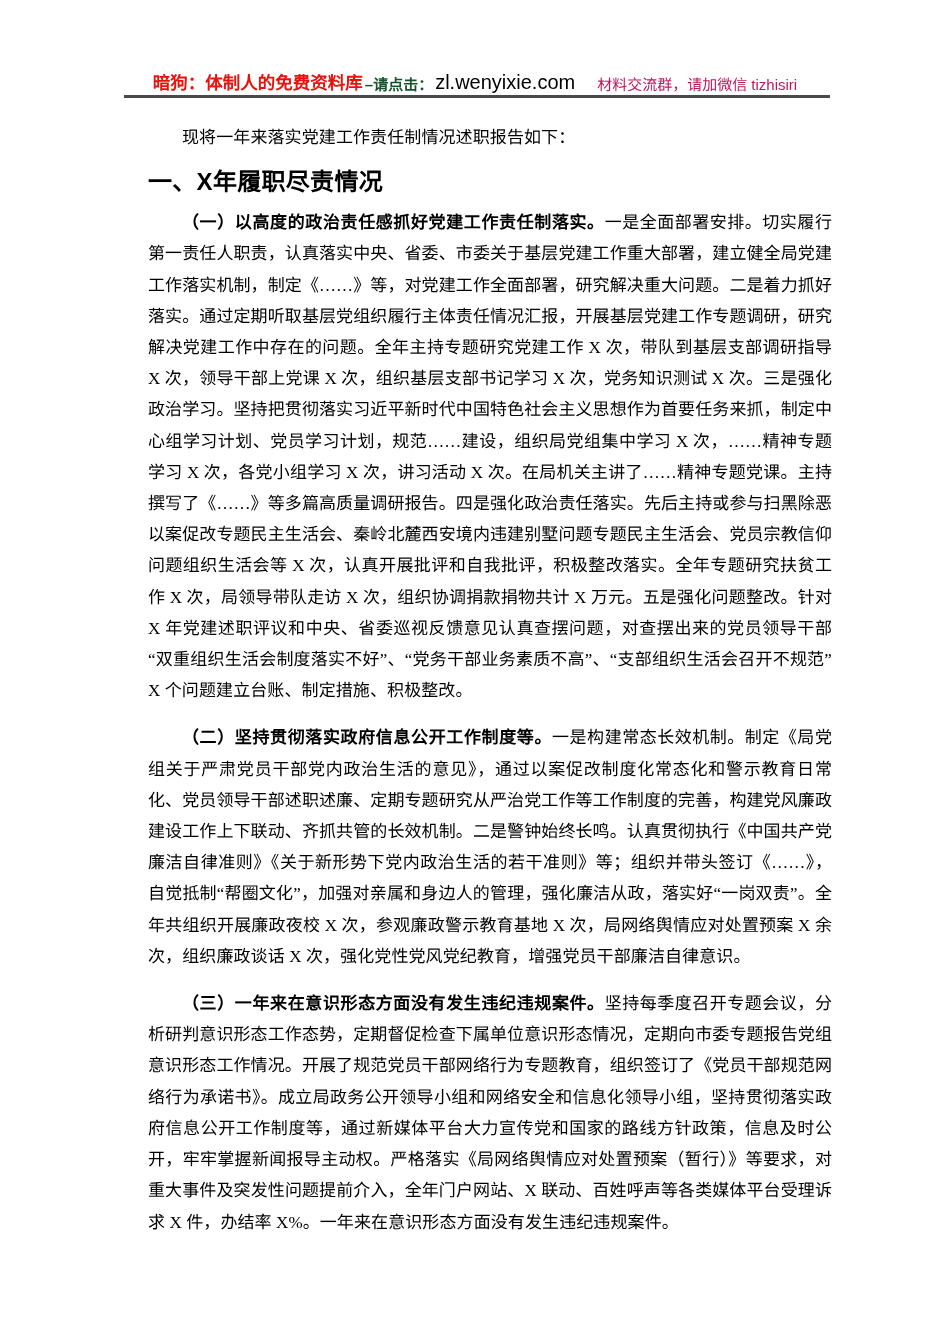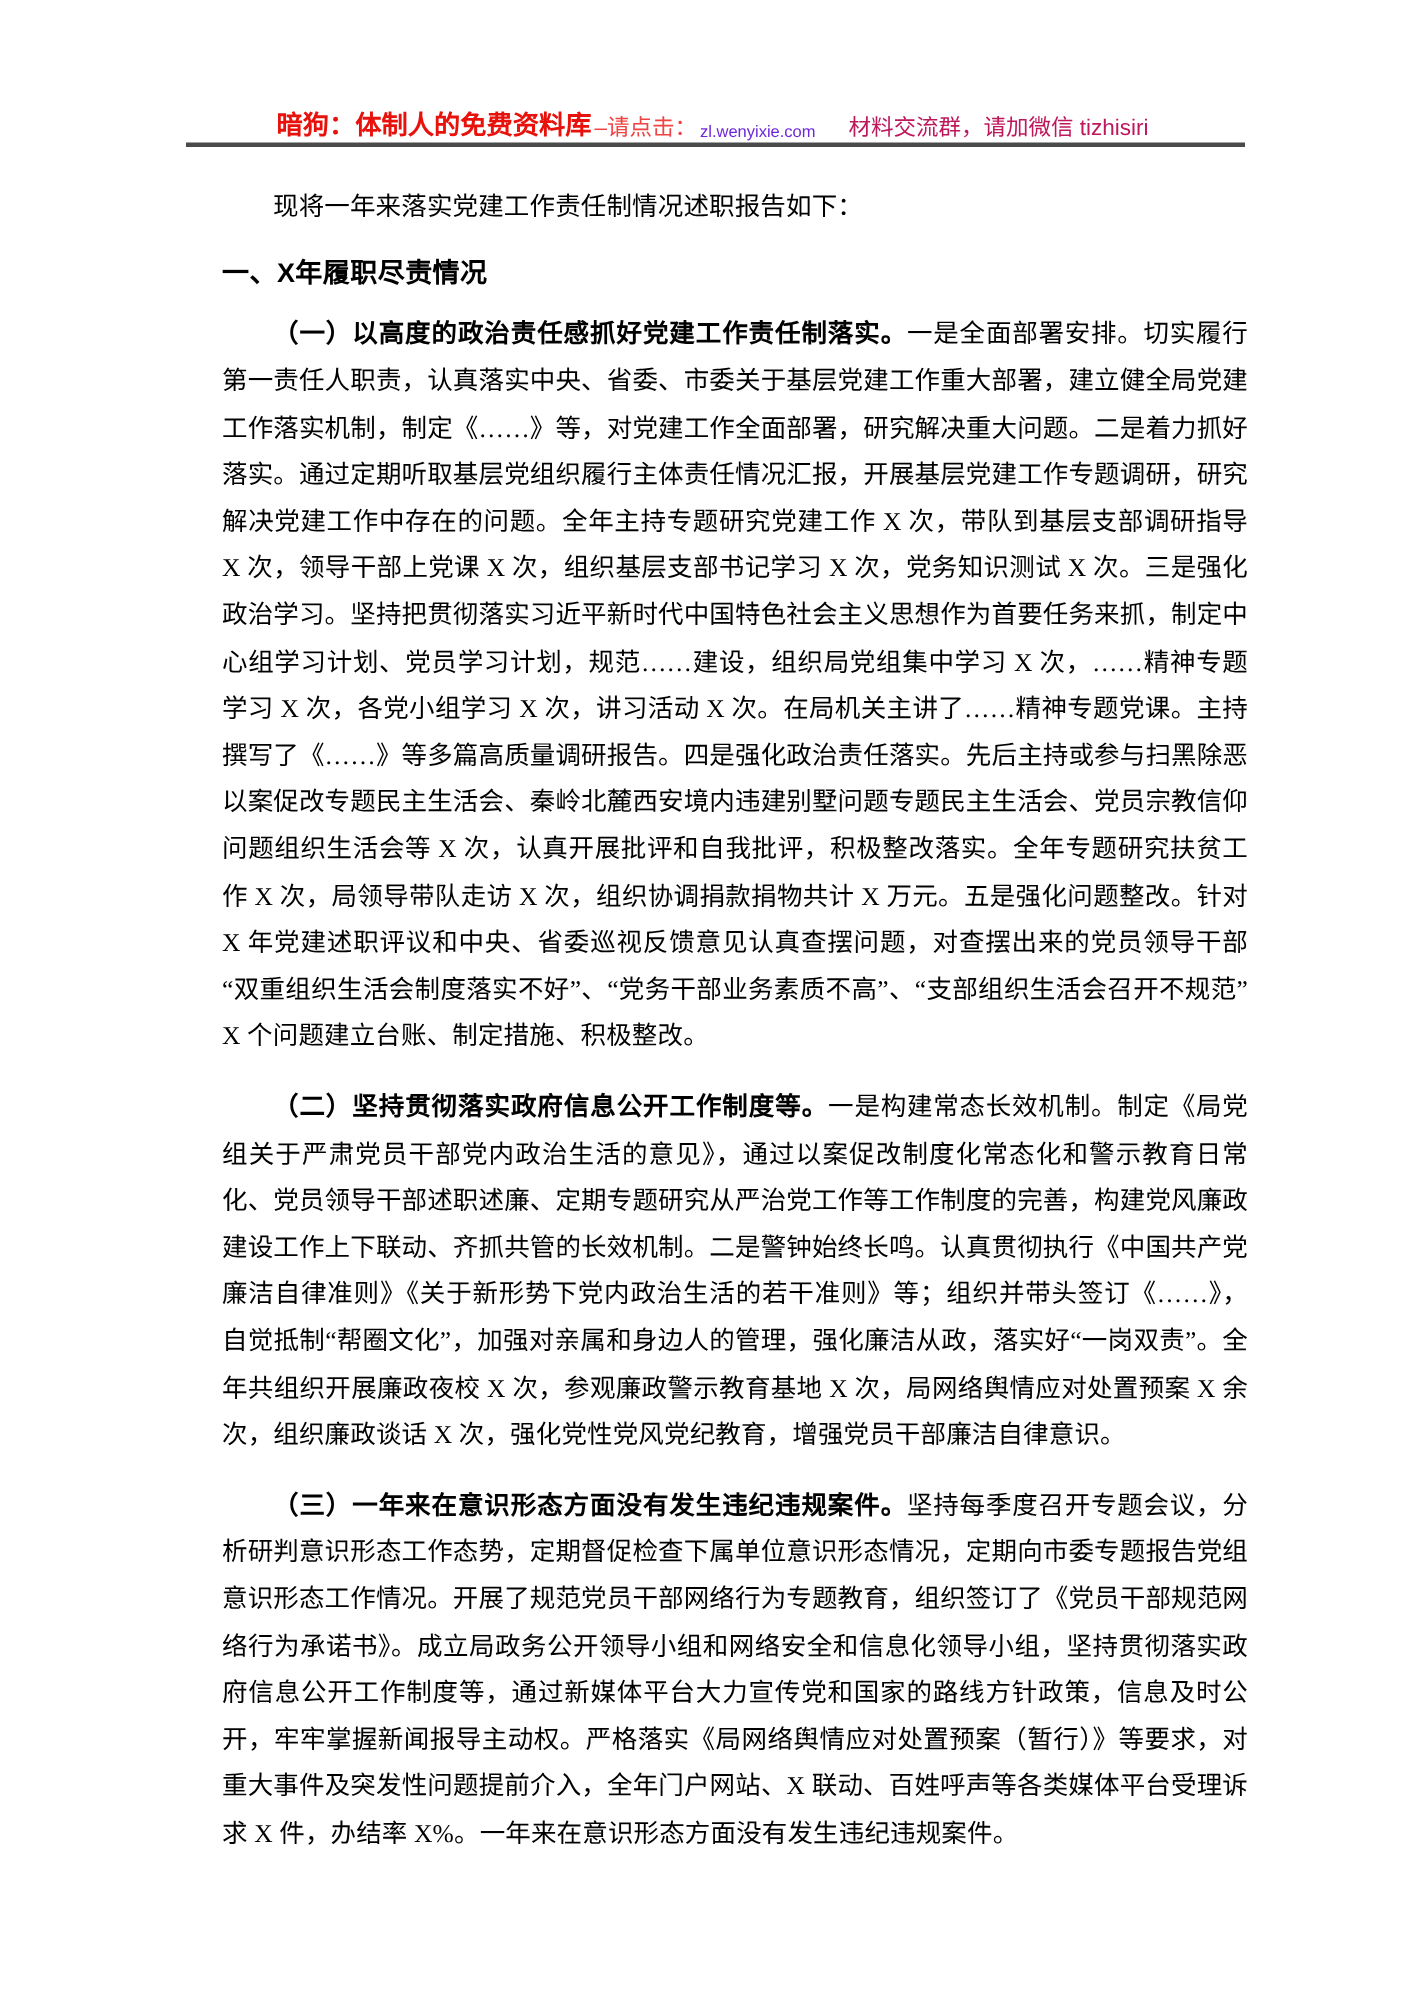--- a/index.html
+++ b/index.html
@@ -37,28 +37,28 @@
     white-space: nowrap;
     font-family: "Liberation Sans", "DejaVu Sans", sans-serif;
   }
   .banner-red {
     color: #e8120c;
     font-weight: bold;
     font-size: 17.5px;
     letter-spacing: 0px;
   }
   .banner-dark {
-    color: #ef4444;
-    font-weight: normal;
+    color: #14532d;
+    font-weight: bold;
     font-size: 15px;
     margin-left: 2px;
   }
   .banner-link {
-    color: #6d28d9;
-    font-size: 11px;
+    color: #000000;
+    font-size: 20px;
     margin-left: 2px;
     text-decoration: none;
   }
   .banner-tail {
     color: #be185d;
     font-size: 15px;
     margin-left: 22px;
   }
 
   .rule {
@@ -89,21 +89,21 @@
     word-break: break-all;
   }
 
   p.para + p.para {
     margin-top: 0;
   }
   .gap-md { margin-top: 16px !important; }
 
   h2.heading {
     margin: 14px 0 10px 0;
-    font-size: 18px;
+    font-size: 24px;
     line-height: 30px;
     font-weight: bold;
     font-family: "Liberation Sans", "DejaVu Sans", sans-serif;
     text-indent: 0;
     letter-spacing: 0.3px;
   }
 
   .b {
     font-weight: bold;
     font-family: Liberation Serif, serif;

